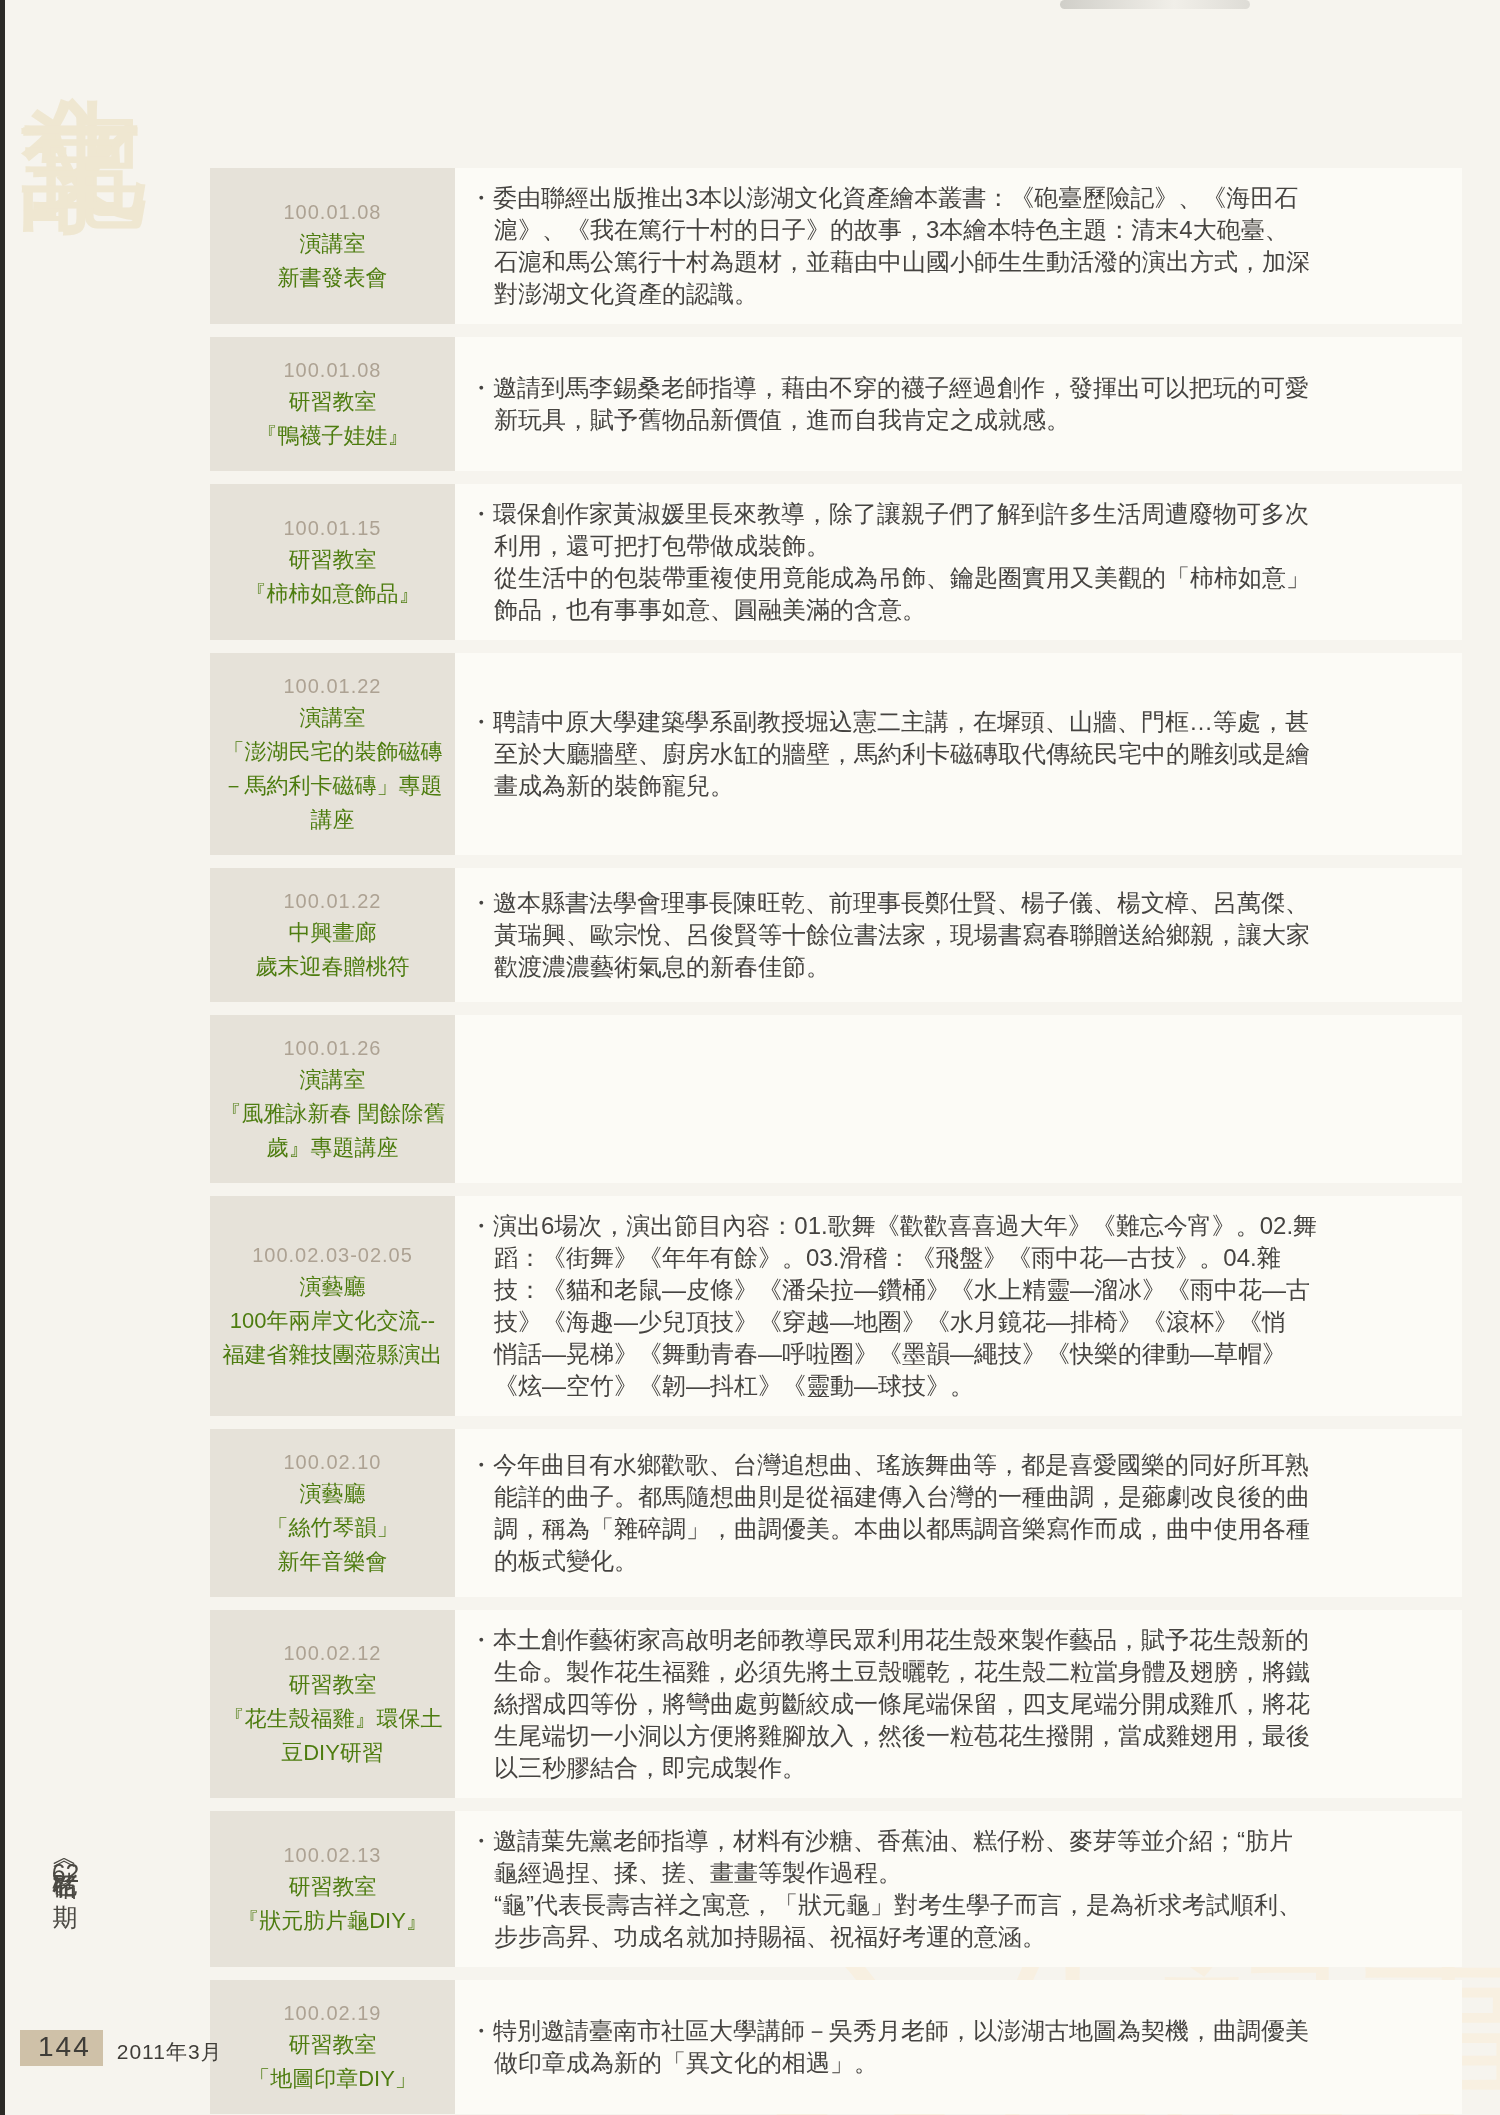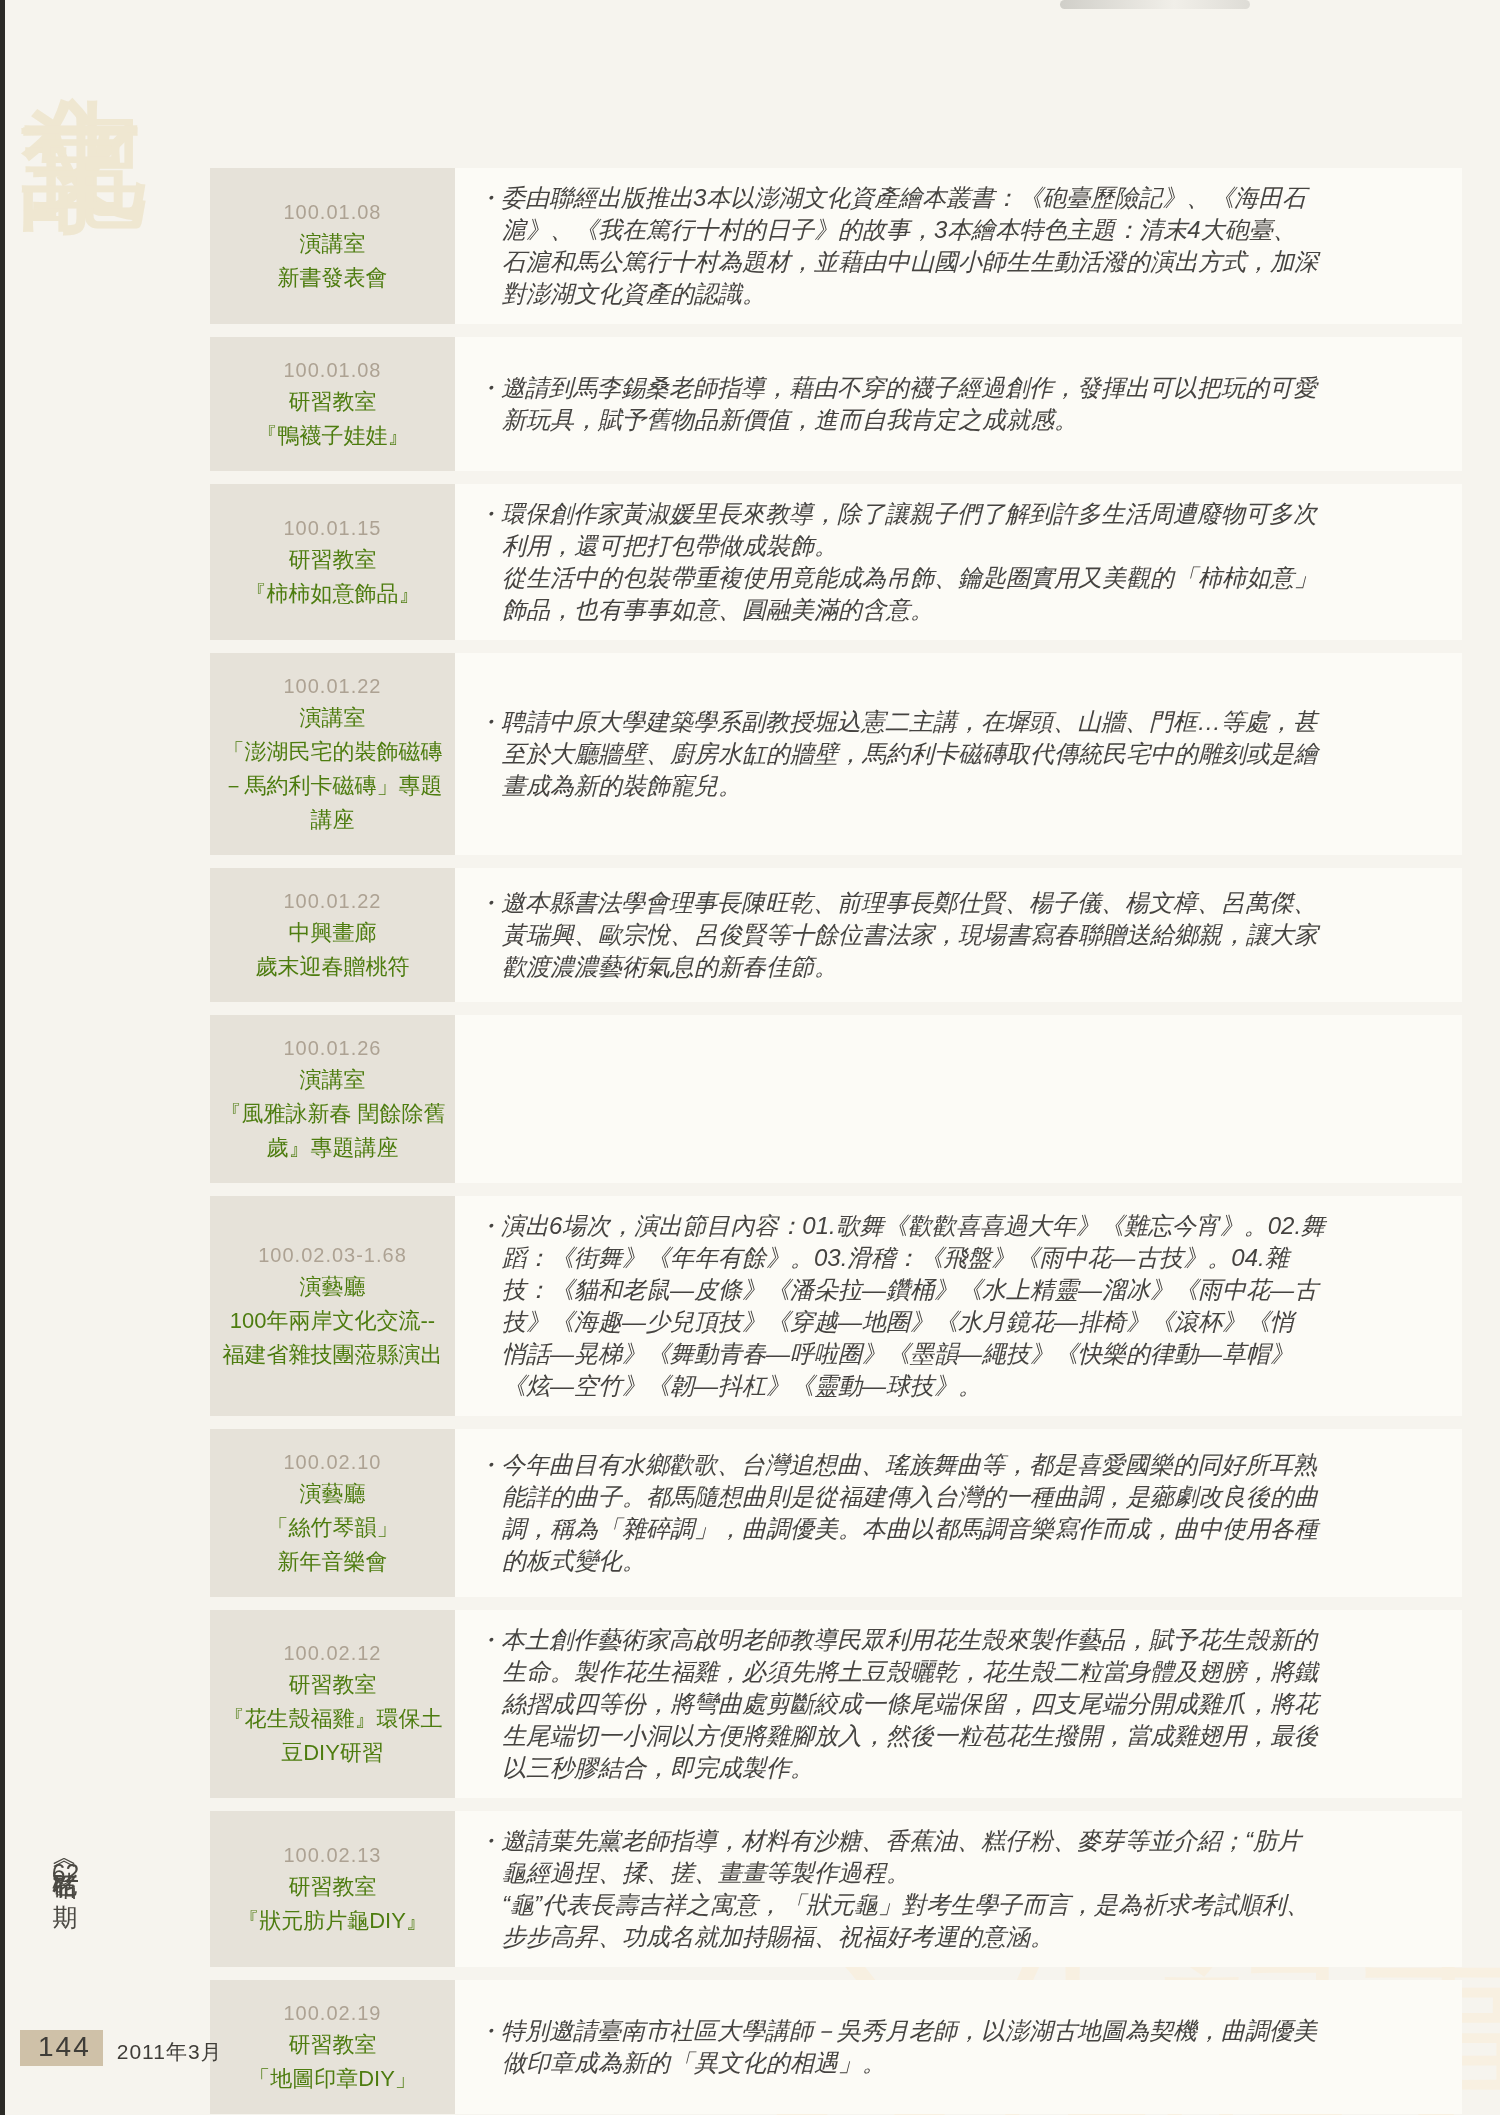--- a/index.html
+++ b/index.html
@@ -40,21 +40,21 @@
   }
   .date{
     font-family:Liberation Sans, sans-serif;
     font-size:20px;color:#ada293;letter-spacing:1px;line-height:30px;
   }
   .venue{
     font-size:22px;line-height:34px;color:#4d7c0f;white-space:pre-line;
   }
   .cell-right{
     flex:1;display:flex;align-items:center;
-    box-sizing:border-box;padding:14px 8px 14px 22px;font-style:italic;
+    box-sizing:border-box;padding:14px 8px 14px 14px;
   }
   .desc{
     font-size:24px;line-height:32px;color:#454340;
     white-space:pre-line;padding-left:25px;text-indent:-25px;
   }
   .journal-vert{
     position:absolute;left:50px;top:1850px;
     writing-mode:vertical-rl;text-orientation:upright;
     font-size:25px;line-height:1.18;letter-spacing:2px;color:#4a4842;
   }
@@ -153,21 +153,21 @@
       <div class="cell-left">
         <div class="date">100.01.26</div>
         <div class="venue">演講室
 『風雅詠新春 閏餘除舊
 歲』專題講座</div>
       </div>
     </div>
 
     <div class="row">
       <div class="cell-left">
-        <div class="date">100.02.03-1.68</div>
+        <div class="date">100.02.03-02.05</div>
         <div class="venue">演藝廳
 100年兩岸文化交流--
 福建省雜技團蒞縣演出</div>
       </div>
       <div class="cell-right">
         <div class="desc">・演出6場次，演出節目內容：01.歌舞《歡歡喜喜過大年》《難忘今宵》。02.舞
 蹈：《街舞》《年年有餘》。03.滑稽：《飛盤》《雨中花—古技》。04.雜
 技：《貓和老鼠—皮條》《潘朵拉—鑽桶》《水上精靈—溜冰》《雨中花—古
 技》《海趣—少兒頂技》《穿越—地圈》《水月鏡花—排椅》《滾杯》《悄
 悄話—晃梯》《舞動青春—呼啦圈》《墨韻—繩技》《快樂的律動—草帽》

